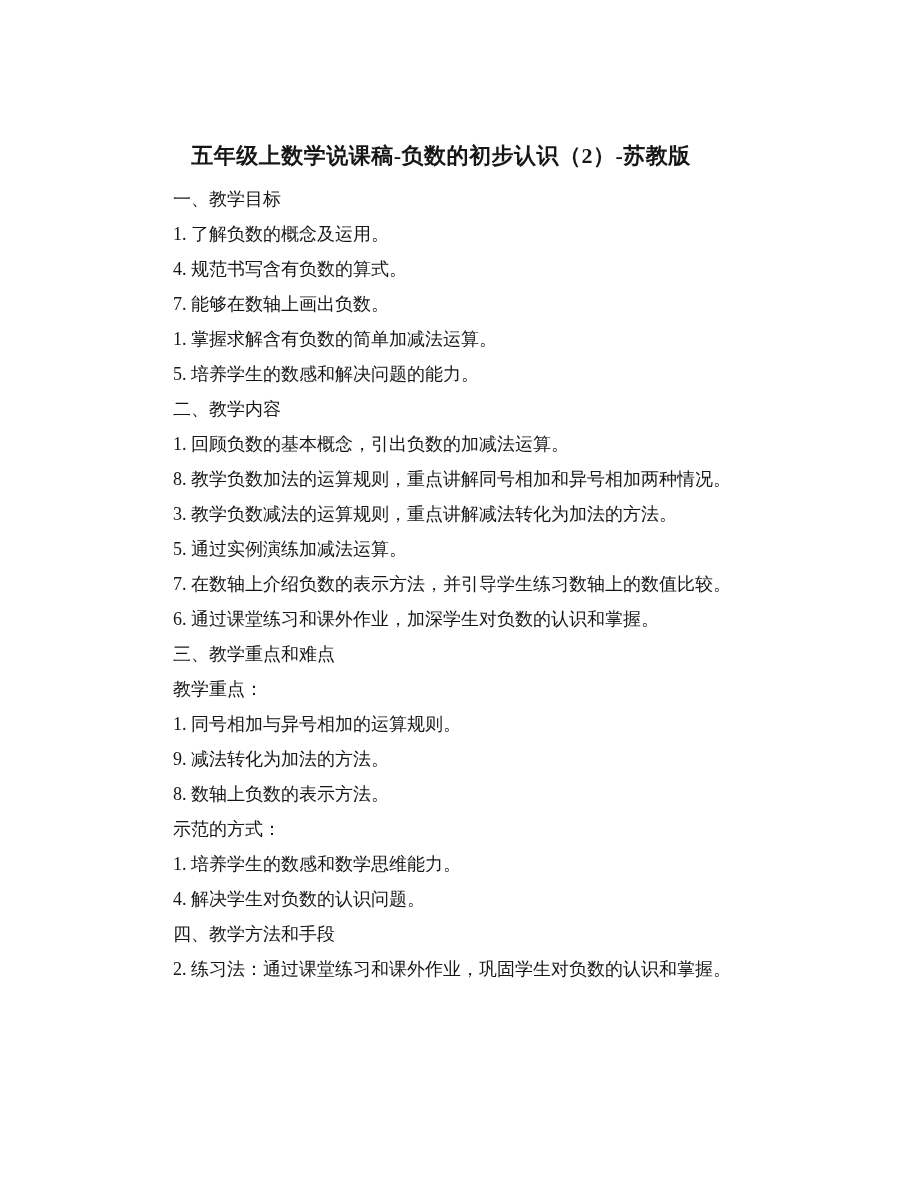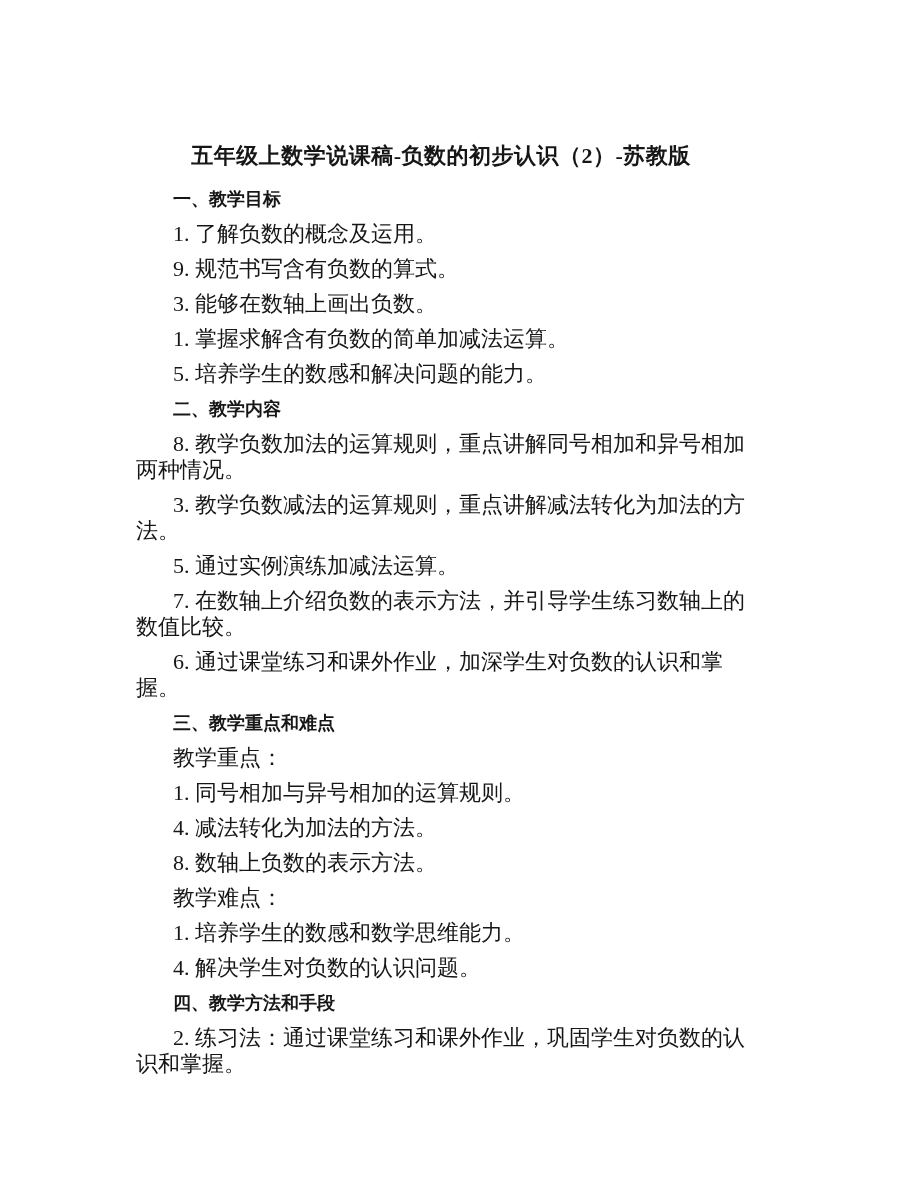--- a/index.html
+++ b/index.html
@@ -25,54 +25,55 @@
     font-size: 22px;
     line-height: 26px;
     font-weight: bold;
     text-align: center;
     margin: 0 0 17px 0;
     letter-spacing: 0.5px;
   }
   .heading {
     font-size: 18px;
     line-height: 26px;
-    font-weight: bold;
+    font-weight: normal;
     margin: 0 0 9px 0;
     text-indent: 37px;
   }
   .para {
-    font-size: 22px;
+    font-size: 18px;
     line-height: 26px;
     font-weight: normal;
     margin: 0 0 9px 0;
     text-indent: 37px;
   }
 </style>
 </head>
 <body>
 
 <div class="page">
   <h1 class="doc-title">五年级上数学说课稿-负数的初步认识（2）-苏教版</h1>
   <div id="doc-sections">
       <h2 class="heading">一、教学目标</h2>
       <p class="para">1. 了解负数的概念及运用。</p>
-      <p class="para">9. 规范书写含有负数的算式。</p>
-      <p class="para">3. 能够在数轴上画出负数。</p>
+      <p class="para">4. 规范书写含有负数的算式。</p>
+      <p class="para">7. 能够在数轴上画出负数。</p>
       <p class="para">1. 掌握求解含有负数的简单加减法运算。</p>
       <p class="para">5. 培养学生的数感和解决问题的能力。</p>
       <h2 class="heading">二、教学内容</h2>
+      <p class="para">1. 回顾负数的基本概念，引出负数的加减法运算。</p>
       <p class="para">8. 教学负数加法的运算规则，重点讲解同号相加和异号相加两种情况。</p>
       <p class="para">3. 教学负数减法的运算规则，重点讲解减法转化为加法的方法。</p>
       <p class="para">5. 通过实例演练加减法运算。</p>
       <p class="para">7. 在数轴上介绍负数的表示方法，并引导学生练习数轴上的数值比较。</p>
       <p class="para">6. 通过课堂练习和课外作业，加深学生对负数的认识和掌握。</p>
       <h2 class="heading">三、教学重点和难点</h2>
       <p class="para">教学重点：</p>
       <p class="para">1. 同号相加与异号相加的运算规则。</p>
-      <p class="para">4. 减法转化为加法的方法。</p>
+      <p class="para">9. 减法转化为加法的方法。</p>
       <p class="para">8. 数轴上负数的表示方法。</p>
-      <p class="para">教学难点：</p>
+      <p class="para">示范的方式：</p>
       <p class="para">1. 培养学生的数感和数学思维能力。</p>
       <p class="para">4. 解决学生对负数的认识问题。</p>
       <h2 class="heading">四、教学方法和手段</h2>
       <p class="para">2. 练习法：通过课堂练习和课外作业，巩固学生对负数的认识和掌握。</p>
     </div>
 </div>
 
 </body></html>

